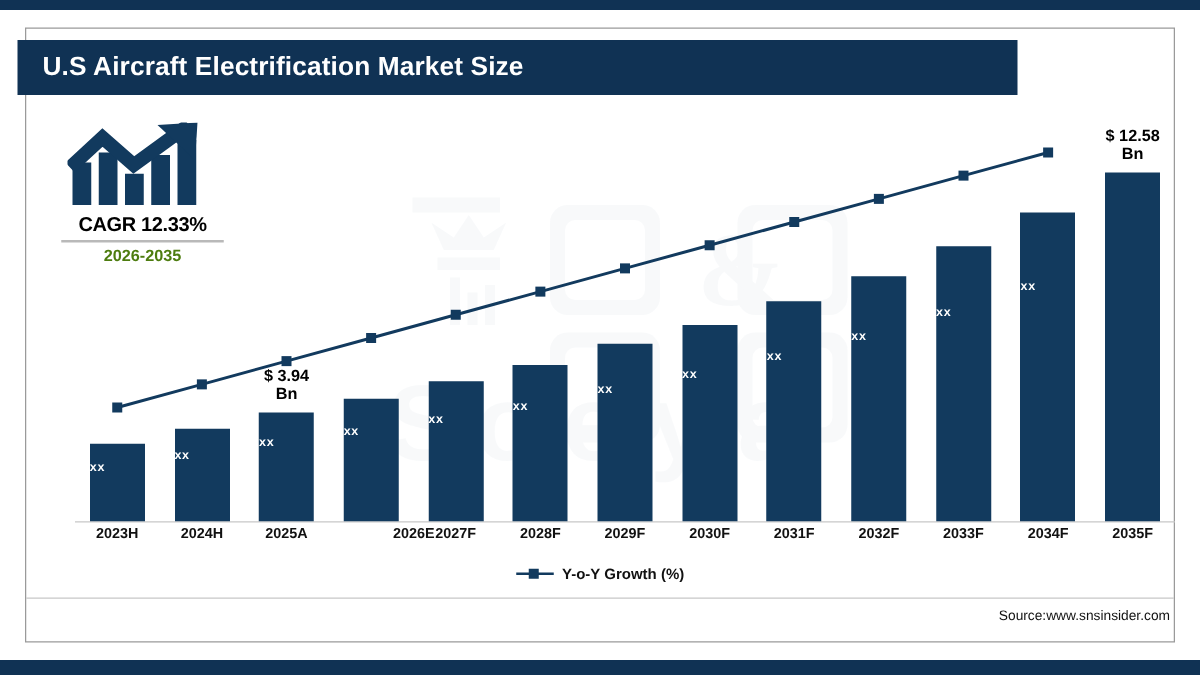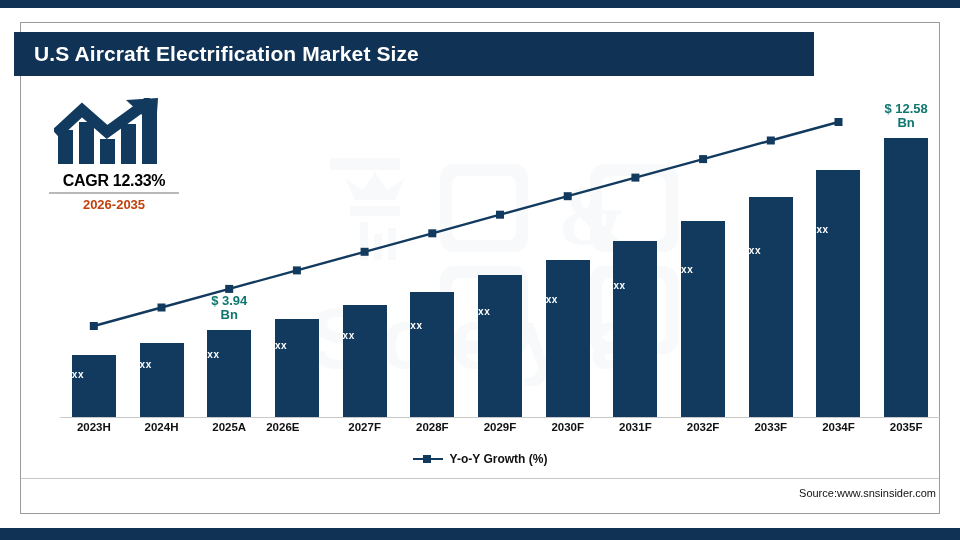--- a/index.html
+++ b/index.html
@@ -55,21 +55,21 @@
   #cagr-value {
     font-size: 16px; font-weight: bold; color: #000000;
     letter-spacing: -0.3px;
     white-space: nowrap;
   }
   #cagr-rule {
     width: 130px; height: 2px; background: #b9b9b9;
     margin: 2px auto 3px;
   }
   #cagr-period {
-    font-size: 13px; font-weight: bold; color: #c2410c;
+    font-size: 13px; font-weight: bold; color: #4d7c0f;
   }
 
   
   #watermark {
     position: absolute;
     left: 290px; top: 148px;
     width: 420px; height: 240px;
     opacity: 0.6;
     pointer-events: none;
   }
@@ -95,21 +95,21 @@
     left: 0; width: 100%;
     text-align: left;
     color: #ffffff;
     font-size: 10px;
     font-weight: bold;
     letter-spacing: 0.6px;
   }
   .bar-top-label {
     position: absolute;
     text-align: center;
-    color: #0f766e;
+    color: #000000;
     font-size: 13px;
     font-weight: bold;
     line-height: 14px;
     white-space: pre-line;
   }
   #line-svg {
     position: absolute;
     left: 0; top: 0; width: 880px; height: 318px;
     overflow: visible;
   }
@@ -284,21 +284,21 @@
           <rect x="706.8" y="36.5" width="8" height="8" fill="#123A5E"></rect>
           <rect x="774.5" y="18.0" width="8" height="8" fill="#123A5E"></rect>
         </g>
     </svg>
   </div>
 
   <div id="x-labels">
       <div class="x-label" style="left: 0px; width: 67.6923px;">2023H</div>
       <div class="x-label" style="left: 67.6923px; width: 67.6923px;">2024H</div>
       <div class="x-label" style="left: 135.385px; width: 67.6923px;">2025A</div>
-      <div class="x-label" style="left: 189px; width: 67.6923px;">2026E</div>
+      <div class="x-label" style="left: 220px; width: 67.6923px; text-align: right;">2026E</div>
       <div class="x-label" style="left: 270.769px; width: 67.6923px;">2027F</div>
       <div class="x-label" style="left: 338.462px; width: 67.6923px;">2028F</div>
       <div class="x-label" style="left: 406.154px; width: 67.6923px;">2029F</div>
       <div class="x-label" style="left: 473.846px; width: 67.6923px;">2030F</div>
       <div class="x-label" style="left: 541.538px; width: 67.6923px;">2031F</div>
       <div class="x-label" style="left: 609.231px; width: 67.6923px;">2032F</div>
       <div class="x-label" style="left: 676.923px; width: 67.6923px;">2033F</div>
       <div class="x-label" style="left: 744.615px; width: 67.6923px;">2034F</div>
       <div class="x-label" style="left: 812.308px; width: 67.6923px;">2035F</div>
     </div>

